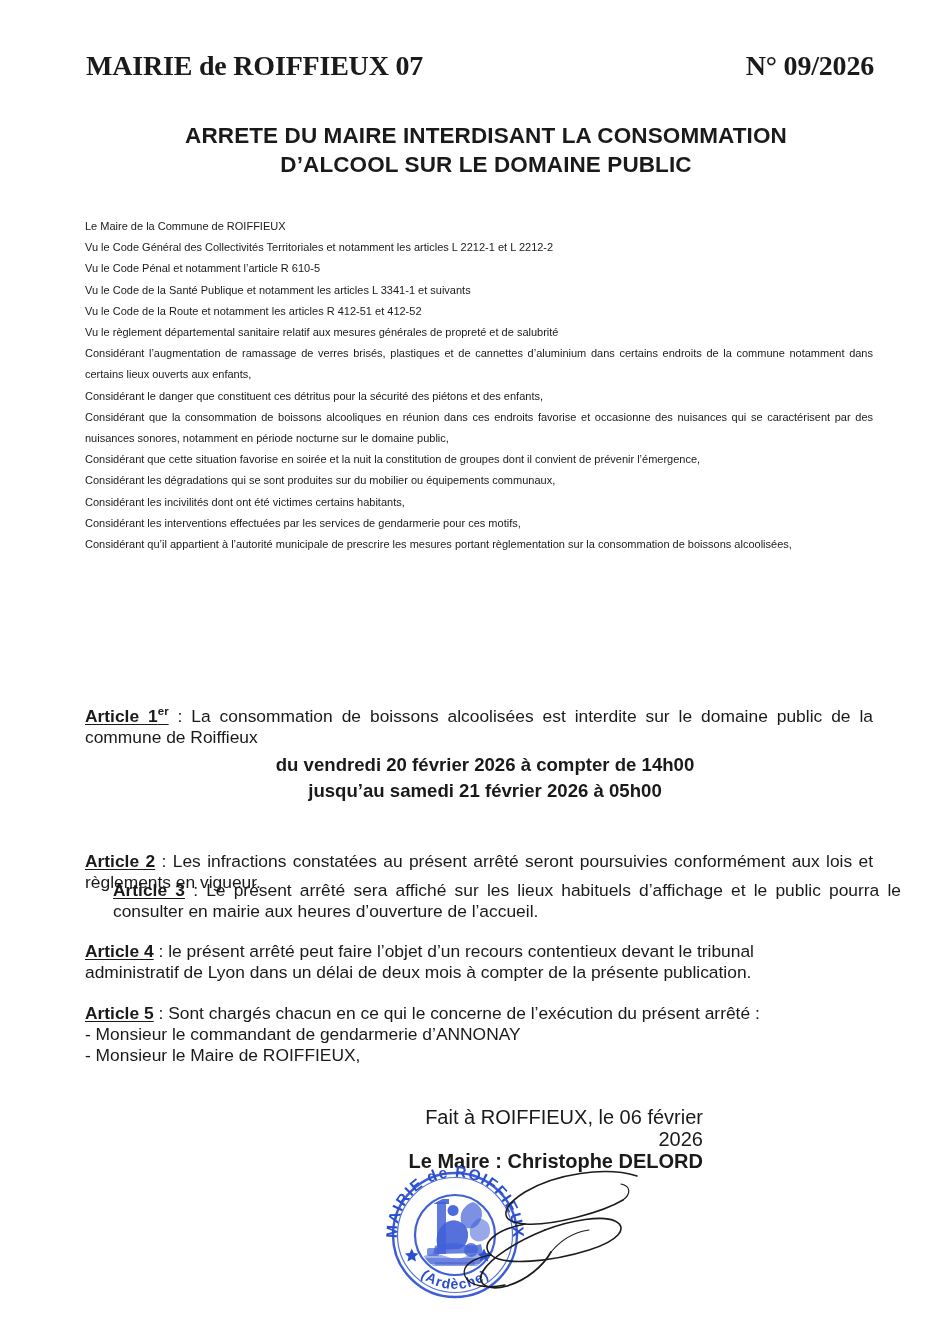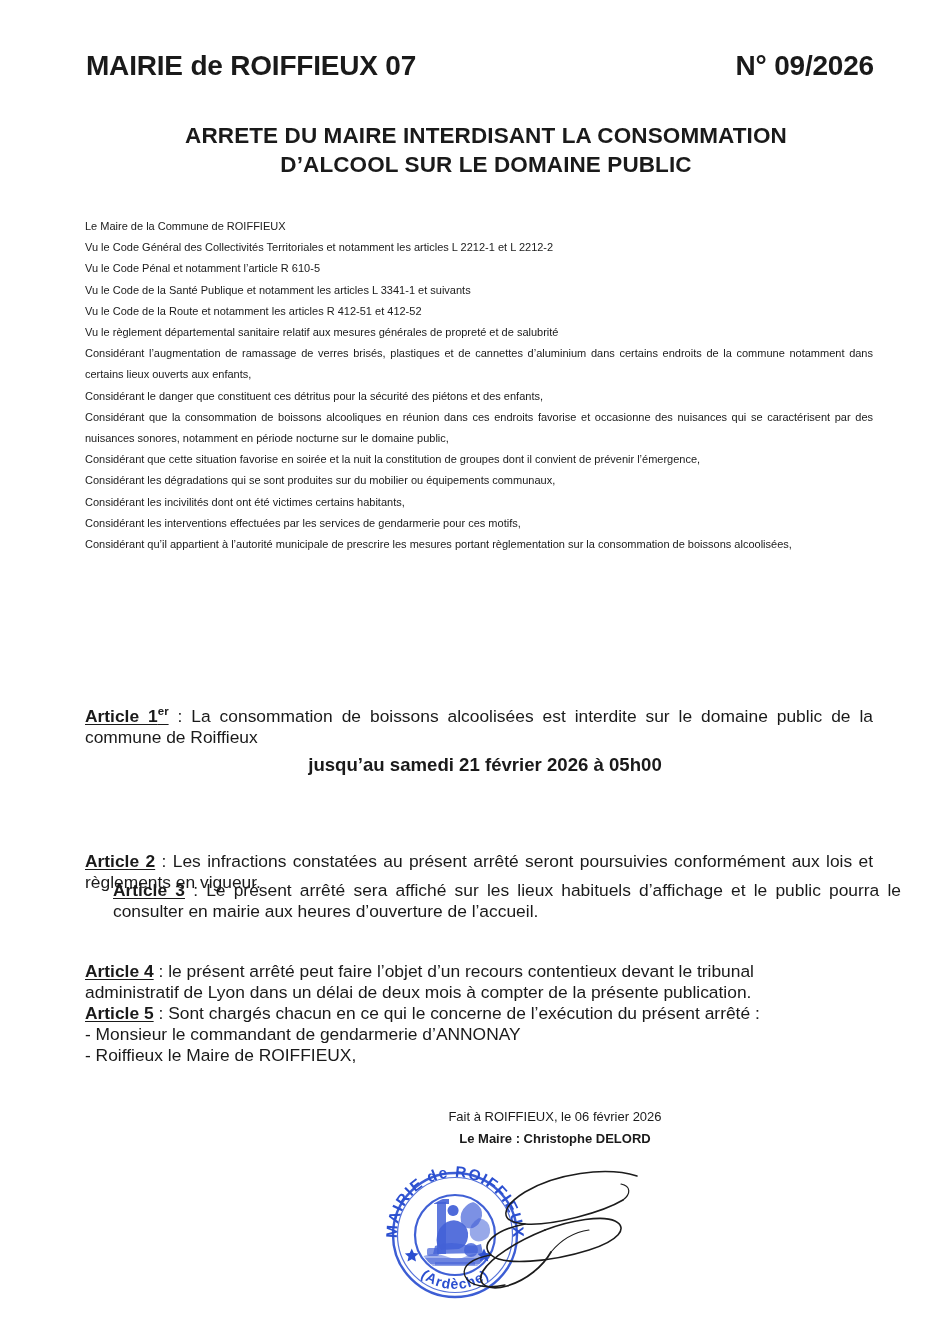--- a/index.html
+++ b/index.html
@@ -31,20 +31,21 @@
     display: flex;
     justify-content: space-between;
     align-items: baseline;
   }
   .header-left,
   .header-right {
     font-size: 28px;
     font-weight: bold;
     letter-spacing: -0.2px;
     white-space: nowrap;
+    font-family: Liberation Serif, serif;
   }
 
   
   .doc-title {
     position: absolute;
     left: 86px;
     top: 121px;
     width: 800px;
     text-align: center;
     font-size: 22.5px;
@@ -89,21 +90,21 @@
   .article {
     position: absolute;
     left: 85px;
     width: 788px;
     font-size: 17.4px;
     line-height: 21.2px;
   }
   .art-1  { top: 706px; }
   .art-2  { top: 819px; margin-top: 32px; }
   .art-3  { top: 880px; margin-left: 28px; }
-  .art-4  { top: 941px; margin-top: 20px; }
+  .art-4  { top: 941px; }
   .art-5  { top: 1003px; }
 
   .art-label {
     font-weight: bold;
     text-decoration: underline;
     text-underline-offset: 2px;
   }
   .art-label sup {
     font-size: 0.66em;
     vertical-align: super;
@@ -124,22 +125,22 @@
     line-height: 26px;
   }
   .date-block span { display: block; }
 
   
   .sign-block {
     position: absolute;
     left: 407px;
     top: 1106px;
     width: 296px;
-    text-align: center;
-    font-size: 13px;
+    text-align: right;
+    font-size: 20px;
     line-height: 22px;
   }
   .sign-city { display: block; }
   .sign-mayor { display: block; font-weight: bold; }
 
   
   .stamp-area {
     position: absolute;
     left: 375px;
     top: 1158px;
@@ -190,40 +191,41 @@
     <div class="para-last">Considérant les interventions effectuées par les services de gendarmerie pour ces motifs,</div>
     <div class="para">Considérant qu’il appartient à l’autorité municipale de prescrire les mesures portant règlementation sur la consommation de boissons alcoolisées,</div>
   </div>
 
 
   <div class="article art-1 justify">
     <span class="art-label"><span>Article 1</span><sup>er</sup></span><span> : La consommation de boissons alcoolisées est interdite sur le domaine public de la commune de Roiffieux</span>
   </div>
 
   <div class="date-block">
+    <span>du vendredi 20 février 2026 à compter de 14h00</span>
     <span>jusqu’au samedi 21 février 2026 à 05h00</span>
   </div>
 
   <div class="article art-2 justify">
     <span class="art-label">Article 2</span><span> :  Les infractions constatées au présent arrêté seront poursuivies conformément aux lois et règlements en vigueur.</span>
   </div>
 
   <div class="article art-3 justify">
     <span class="art-label">Article 3</span><span> : Le présent arrêté sera affiché sur les lieux habituels d’affichage et le public pourra le consulter en mairie aux heures d’ouverture de l’accueil.</span>
   </div>
 
   <div class="article art-4 flat">
     <span class="ln"><span class="art-label">Article 4</span><span> : le présent arrêté peut faire l’objet d’un recours contentieux devant le tribunal</span></span>
     <span class="ln">administratif de Lyon  dans un délai de deux mois à compter de la présente publication.</span>
   </div>
 
   <div class="article art-5 flat">
     <span class="ln"><span class="art-label">Article 5</span><span> : Sont chargés chacun en ce qui le concerne de l’exécution du présent arrêté :</span></span>
     <span class="ln">- Monsieur le commandant de gendarmerie d’ANNONAY</span>
-    <span class="ln">- Roiffieux le Maire de ROIFFIEUX,</span>
+    <span class="ln">- Monsieur le Maire de ROIFFIEUX,</span>
   </div>
 
   <div class="sign-block">
     <span class="sign-city">Fait à ROIFFIEUX, le 06 février 2026</span>
     <span class="sign-mayor">Le Maire : Christophe DELORD</span>
   </div>
 
   <div class="stamp-area">
 
     <svg class="stamp-svg" width="280" height="150" viewBox="0 0 280 150">

